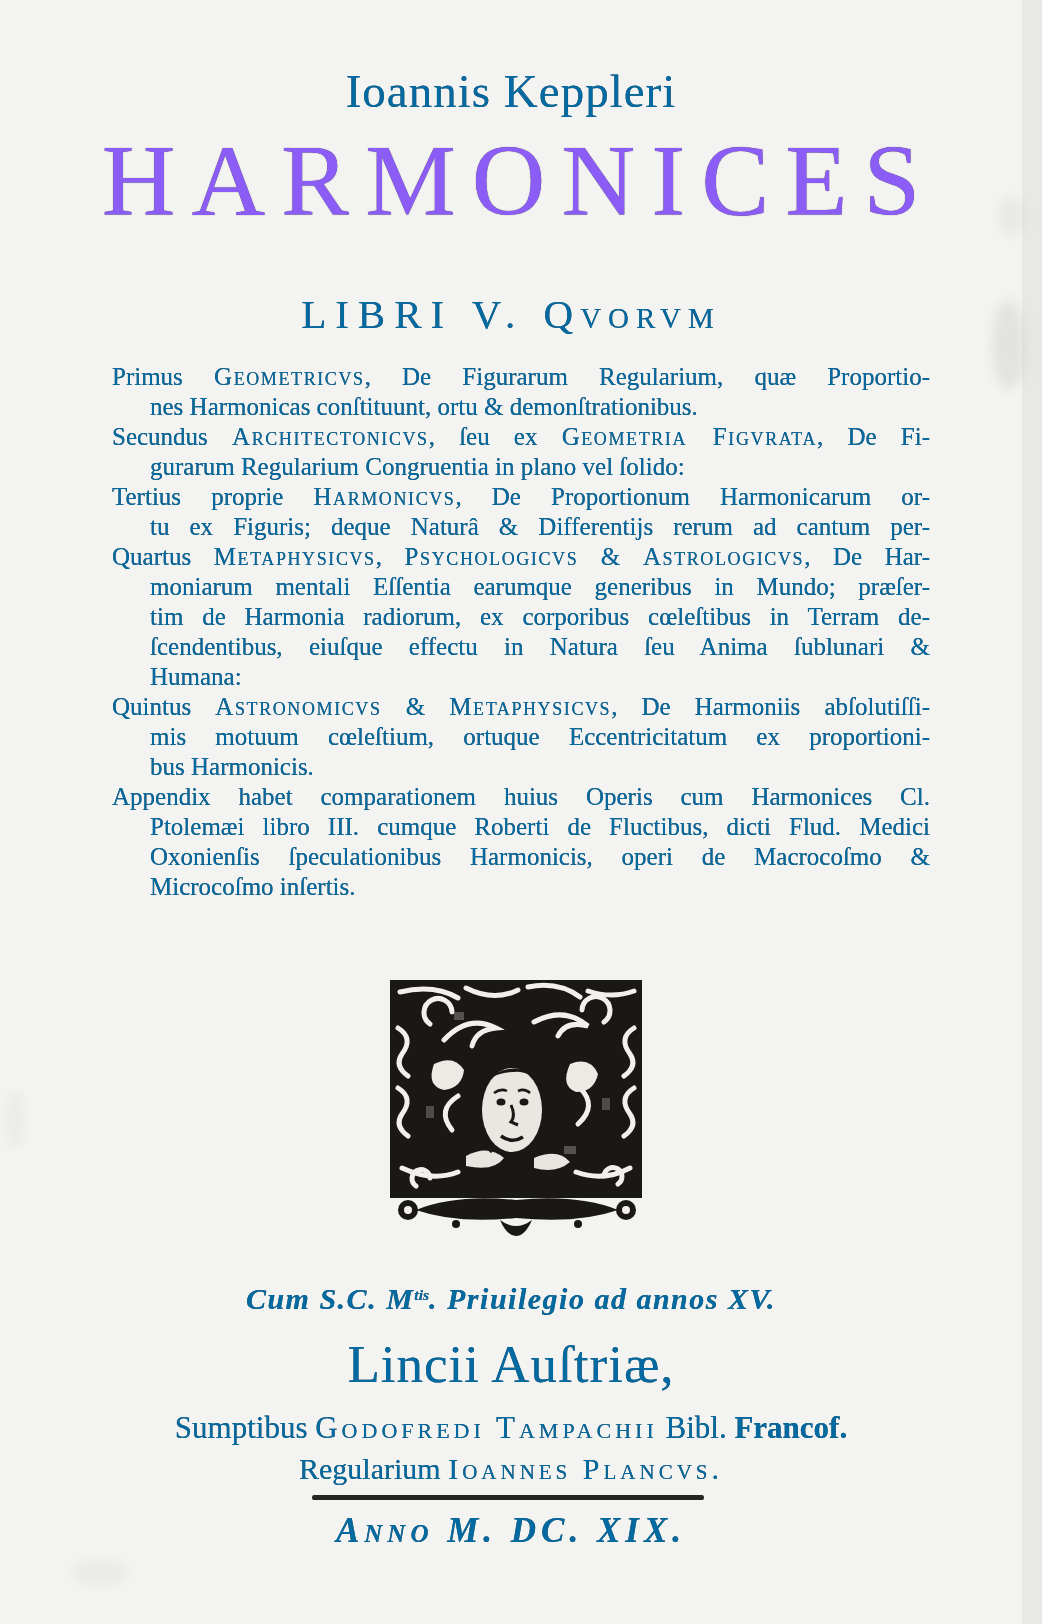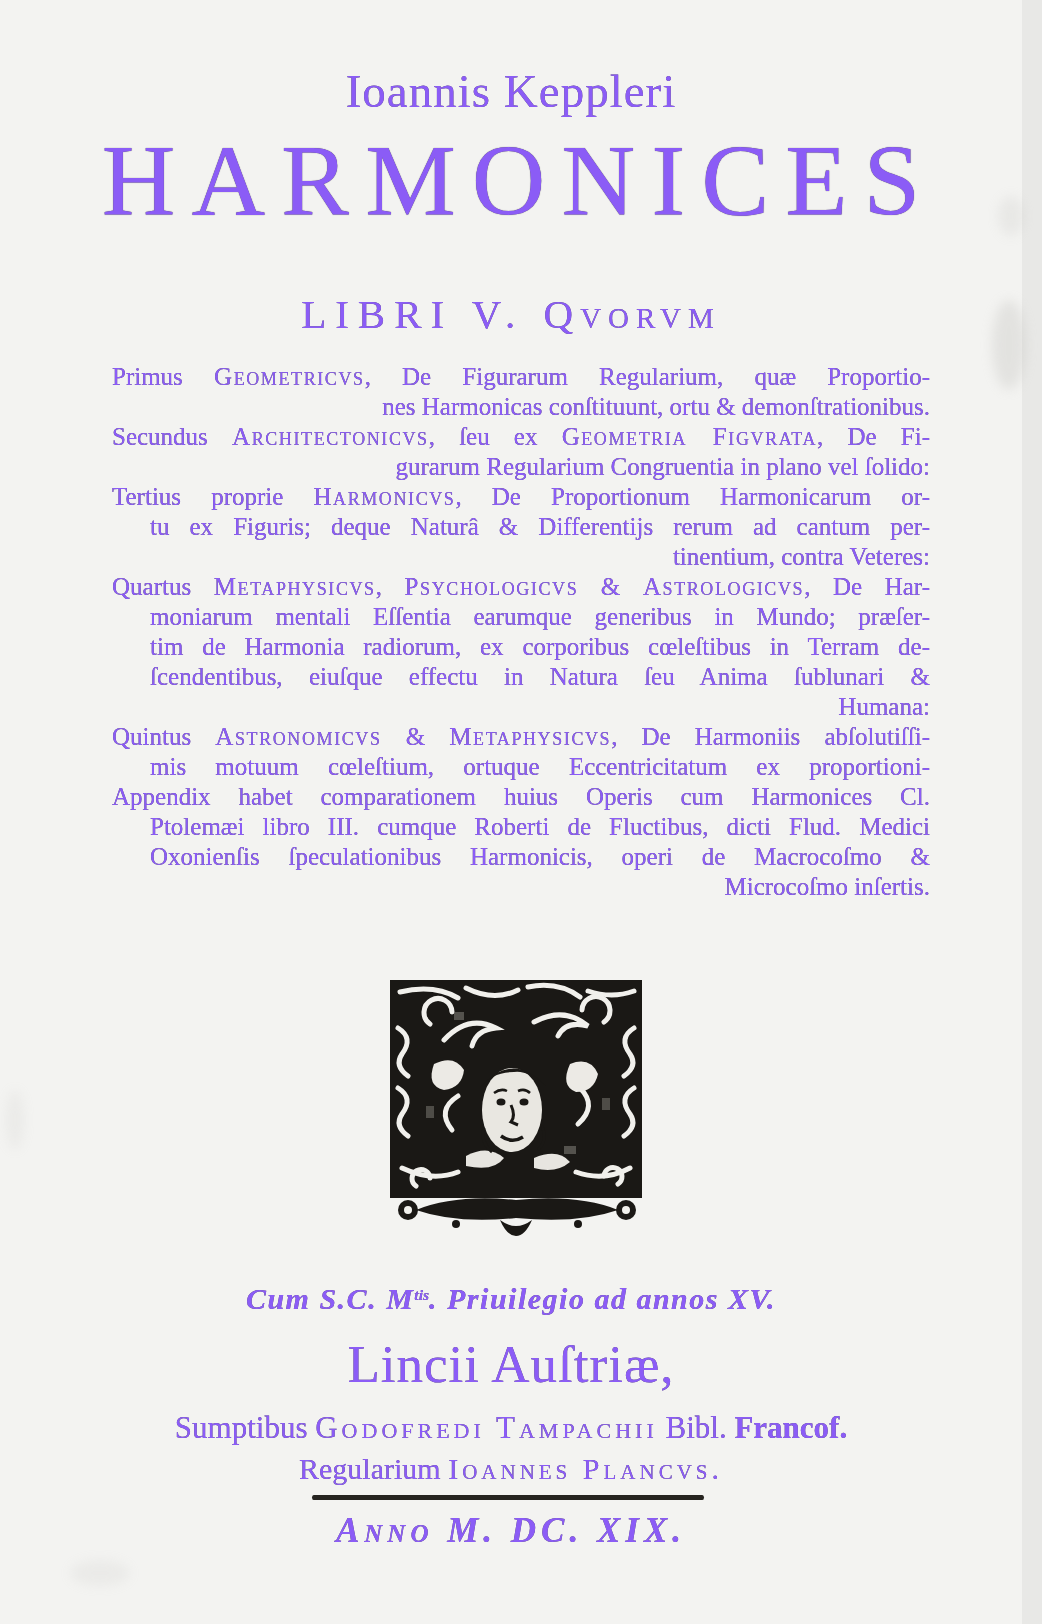--- a/index.html
+++ b/index.html
@@ -12,30 +12,30 @@
   .page{position:absolute;inset:0;}
   
   .edge-strip{position:absolute;top:0;right:0;width:20px;height:1624px;background:#e8e8e6;}
   .smudge{position:absolute;background:#b9b8b4;border-radius:50%;filter:blur(6px);opacity:.28;}
   .sm1{left:992px;top:300px;width:34px;height:90px;}
   .sm2{left:998px;top:196px;width:26px;height:40px;opacity:.18;}
   .sm3{left:6px;top:1090px;width:18px;height:60px;opacity:.14;}
   .sm4{left:70px;top:1560px;width:60px;height:26px;opacity:.14;}
 
   .ctr{position:absolute;left:0;right:20px;text-align:center;white-space:nowrap;}
-  .ink{color:#8b5cf6;text-shadow:0 0 .6px rgba(25,23,20,.75);}
+  .ink{color:#0369a1;text-shadow:0 0 .6px rgba(25,23,20,.75);}
 
   .author{top:64px;font-size:47px;letter-spacing:1px;}
   .title1{top:130px;font-size:102px;line-height:102px;letter-spacing:16px;padding-left:16px;color:#8b5cf6;text-shadow:0 0 .8px rgba(18,16,12,.8);}
   .title2{top:226px;font-size:70px;line-height:70px;letter-spacing:25px;padding-left:25px;color:#14120f;text-shadow:0 0 .8px rgba(18,16,12,.8);}
   .libri{top:292px;font-size:41px;line-height:44px;letter-spacing:9px;}
   .libri .scq{font-variant:small-caps;letter-spacing:7px;}
 
   .books{position:absolute;left:112px;top:362px;width:818px;font-size:25px;line-height:30px;}
-  .bline{white-space:normal;text-align:right;}
+  .bline{white-space:normal;}
   .bline.cont{padding-left:38px;}
   .bline.full{text-align:justify;text-align-last:justify;}
   .sc{font-variant:small-caps;letter-spacing:1.6px;}
 
   .ornament-box{position:absolute;left:388px;top:978px;width:258px;height:262px;}
 
   .privilege{top:1282px;font-size:30px;font-style:italic;font-weight:600;letter-spacing:1.5px;}
   .privilege .sup{font-size:.52em;vertical-align:.55em;letter-spacing:0;}
   .place{top:1334px;font-size:53px;line-height:60px;letter-spacing:1px;}
   .sumptibus{top:1410px;font-size:31px;line-height:36px;}
@@ -65,28 +65,28 @@
     <span>LIBRI V. </span><span class="scq">Qvorvm</span>
   </div>
 
   <div class="books ink">
       <div class="bline full"><span>Primus </span><span class="sc">Geometricvs</span><span>, De Figurarum Regularium, quæ Proportio-</span></div>
       <div class="bline cont"><span>nes Harmonicas conſtituunt, ortu &amp; demonſtrationibus.</span></div>
       <div class="bline full"><span>Secundus </span><span class="sc">Architectonicvs</span><span>, ſeu ex </span><span class="sc">Geometria Figvrata</span><span>, De Fi-</span></div>
       <div class="bline cont"><span>gurarum Regularium Congruentia in plano vel ſolido:</span></div>
       <div class="bline full"><span>Tertius proprie </span><span class="sc">Harmonicvs</span><span>, De Proportionum Harmonicarum or-</span></div>
       <div class="bline cont full"><span>tu ex Figuris; deque Naturâ &amp; Differentijs rerum ad cantum per-</span></div>
-      <div class="bline cont"><span>tinentium, contra Veteres:</span></div>
       <div class="bline full"><span>Quartus </span><span class="sc">Metaphysicvs</span><span>, </span><span class="sc">Psychologicvs</span><span> &amp; </span><span class="sc">Astrologicvs</span><span>, De Har-</span></div>
       <div class="bline cont full"><span>moniarum mentali Eſſentia earumque generibus in Mundo; præſer-</span></div>
       <div class="bline cont full"><span>tim de Harmonia radiorum, ex corporibus cœleſtibus in Terram de-</span></div>
       <div class="bline cont full"><span>ſcendentibus, eiuſque effectu in Natura ſeu Anima ſublunari &amp;</span></div>
       <div class="bline cont"><span>Humana:</span></div>
       <div class="bline full"><span>Quintus </span><span class="sc">Astronomicvs</span><span> &amp; </span><span class="sc">Metaphysicvs</span><span>, De Harmoniis abſolutiſſi-</span></div>
       <div class="bline cont full"><span>mis motuum cœleſtium, ortuque Eccentricitatum ex proportioni-</span></div>
+      <div class="bline cont"><span>bus Harmonicis.</span></div>
       <div class="bline full"><span>Appendix habet comparationem huius Operis cum Harmonices Cl.</span></div>
       <div class="bline cont full"><span>Ptolemæi libro III. cumque Roberti de Fluctibus, dicti Flud. Medici</span></div>
       <div class="bline cont full"><span>Oxonienſis ſpeculationibus Harmonicis, operi de Macrocoſmo &amp;</span></div>
       <div class="bline cont"><span>Microcoſmo inſertis.</span></div>
     </div>
 
   <svg class="ornament-box" viewBox="0 0 258 262" xmlns="http://www.w3.org/2000/svg">
     <g>
       <rect x="2" y="2" width="252" height="218" fill="#1a1815"></rect>
       <g stroke="#f1f0ec" fill="none" stroke-width="5" stroke-linecap="round">

